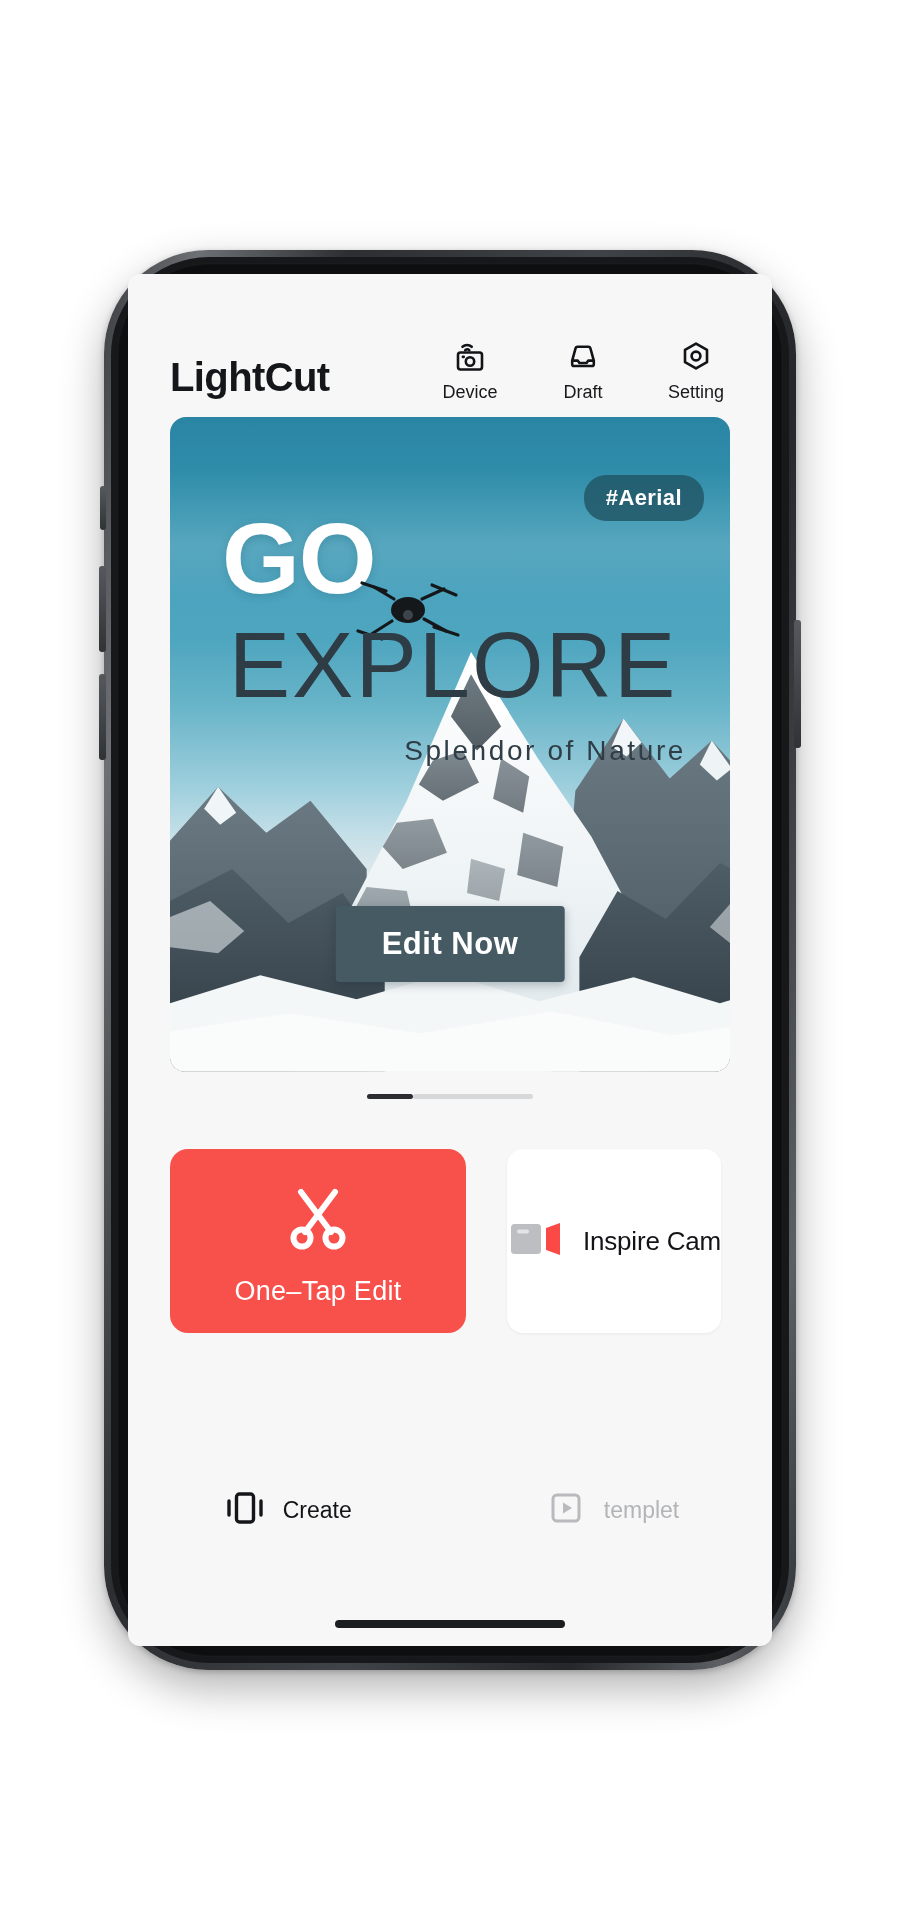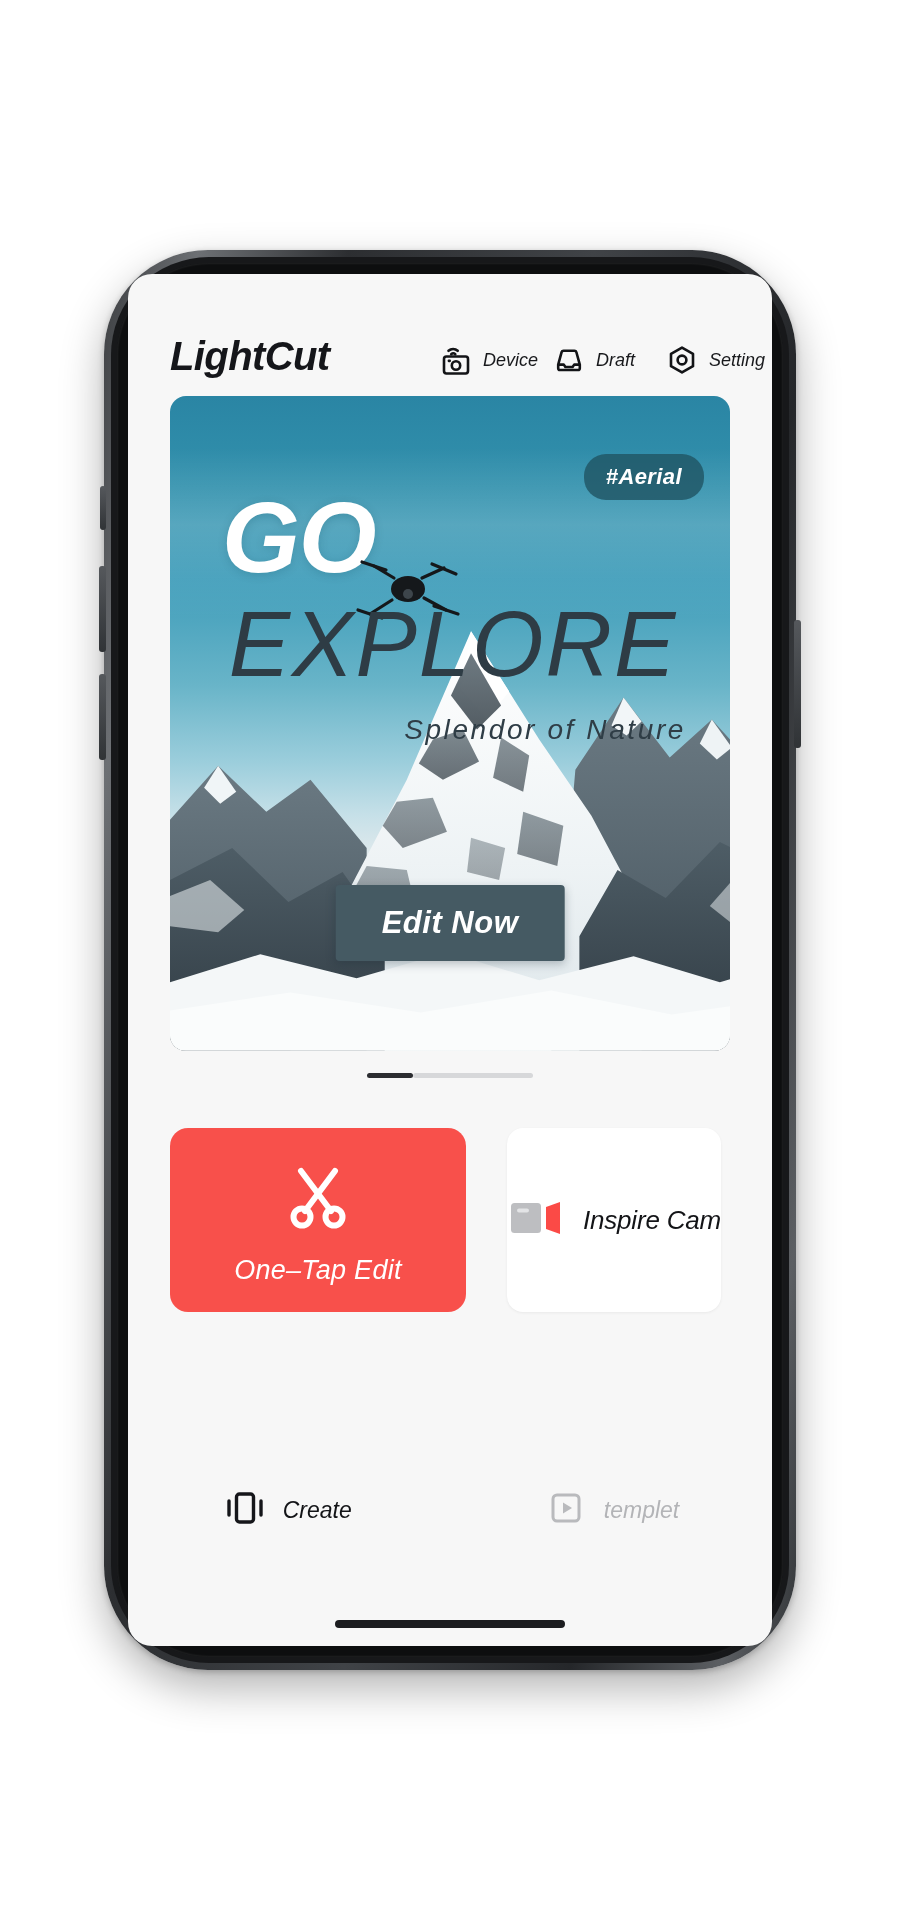--- a/index.html
+++ b/index.html
@@ -30,24 +30,23 @@
     background: #17181a;
   }
   .phone-bezel {
     position: absolute; inset: 13px;
     border-radius: 92px;
     background: #0d0e0f;
     box-shadow: inset 0 0 2px 1px rgba(255,255,255,.08);
   }
   .screen {
     position: absolute; inset: 24px;
-    border-radius: 24px;
+    border-radius: 12px;
     background: #f7f7f7;
     overflow: hidden;
-    font-style: italic;
   }
   .btn-side {
     position: absolute; background: linear-gradient(180deg,#55585c,#303336);
     border-radius: 3px;
   }
   .btn-silent { left: -4px; top: 236px; width: 6px; height: 44px; }
   .btn-volup  { left: -5px; top: 316px; width: 7px; height: 86px; }
   .btn-voldn  { left: -5px; top: 424px; width: 7px; height: 86px; }
   .btn-power  { right: -5px; top: 370px; width: 7px; height: 128px; }
 
@@ -55,21 +54,21 @@
   .app-header {
     display: flex; align-items: flex-end; justify-content: space-between;
     padding: 62px 42px 0 42px;
   }
   .brand {
     font-size: 40px; font-weight: 700; color: #15161a;
     letter-spacing: -.6px; line-height: 1;
     padding-bottom: 4px;
   }
   .header-actions { display: flex; gap: 45px; }
-  .hact { width: 68px; display: flex; align-items: center; gap: 7px; cursor: pointer; }
+  .hact { width: 68px; display: flex; flex-direction: column; align-items: center; gap: 7px; cursor: pointer; }
   .hact svg { display: block; }
   .hact-label { font-size: 18px; color: #18191c; line-height: 1; }
 
   
   .hero-wrap { padding: 16px 42px 0 42px; }
   .hero {
     position: relative;
     width: 100%; height: 655px;
     border-radius: 16px;
     overflow: hidden;

